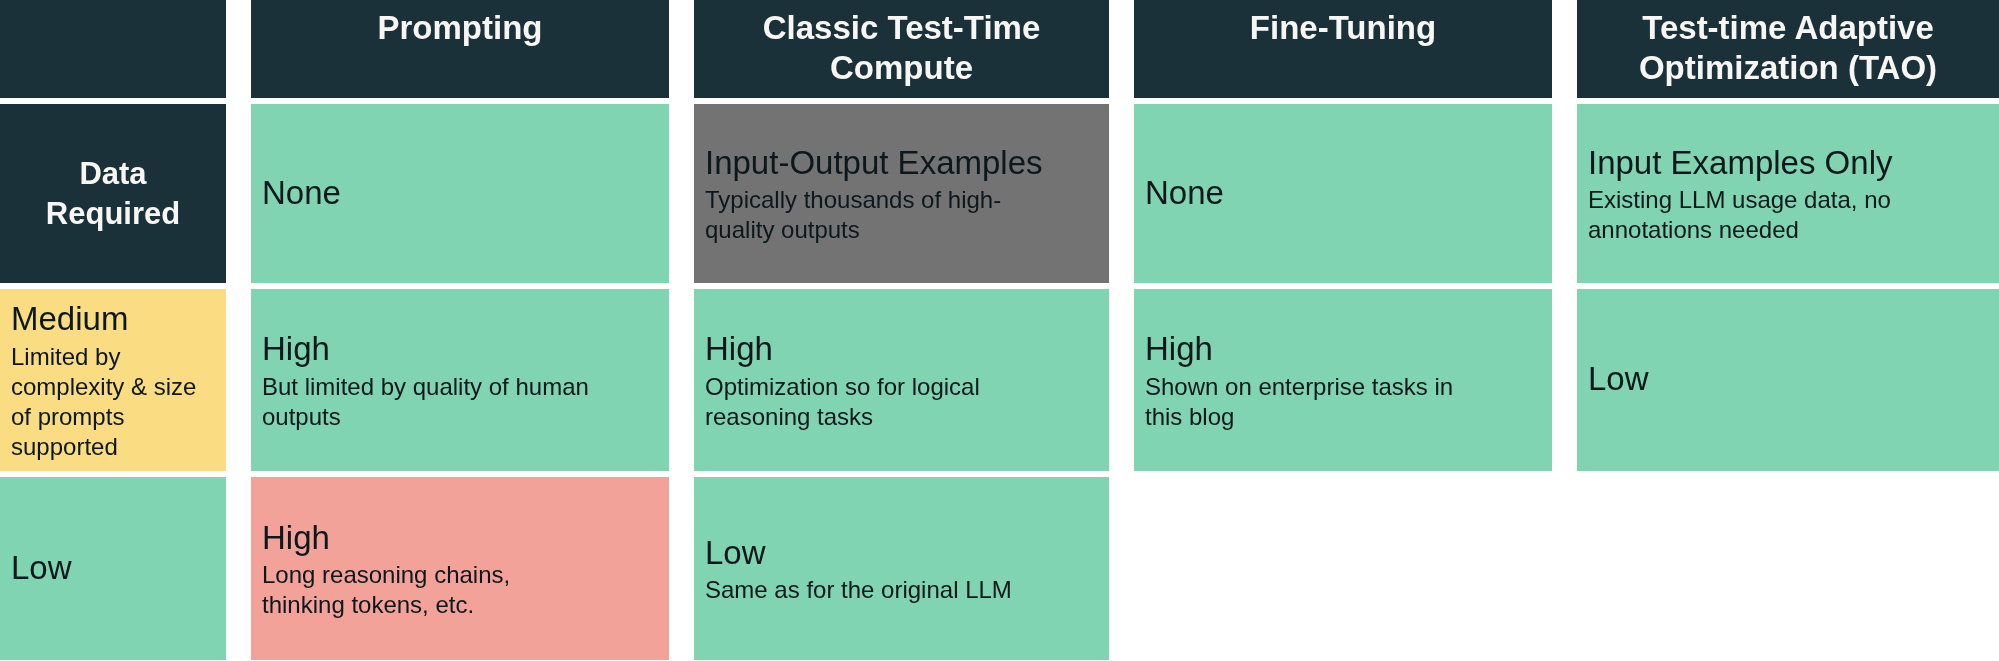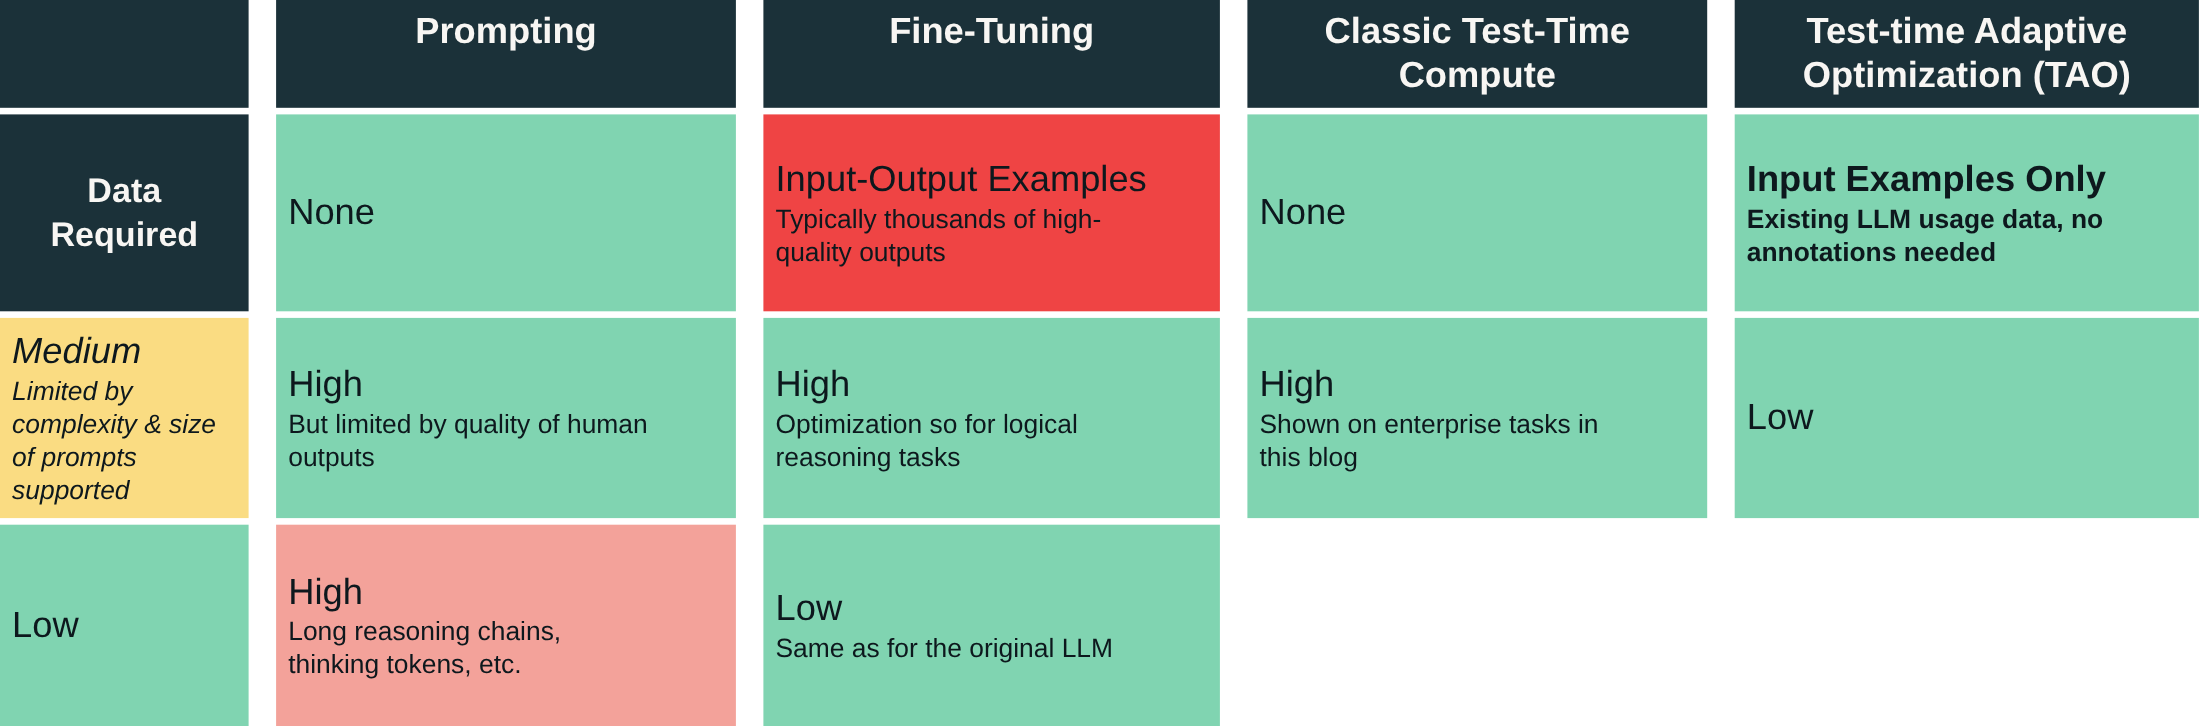--- a/index.html
+++ b/index.html
@@ -65,50 +65,50 @@
 </head>
 <body>
 
 <div class="grid">
 
   <div class="corner"></div>
   <div class="head">
     <span>Prompting</span>
   </div>
   <div class="head">
-    <span>Fine-Tuning</span>
+    <span>Classic Test-Time Compute</span>
   </div>
   <div class="head">
-    <span>Classic Test-Time Compute</span>
+    <span>Fine-Tuning</span>
   </div>
   <div class="head">
     <span>Test-time Adaptive Optimization (TAO)</span>
   </div>
 
   <div class="rowlabel">
     <span>Data Required</span>
   </div>
   <div class="cell" style="background: rgb(128, 212, 177);">
     <div class="cell-title">None</div>
     <div class="cell-note"></div>
   </div>
-  <div class="cell" style="background: #ef4444;">
+  <div class="cell" style="background: #737373;">
     <div class="cell-title">Input-Output Examples</div>
     <div class="cell-note">Typically thousands of high-quality outputs</div>
   </div>
   <div class="cell" style="background: rgb(128, 212, 177);">
     <div class="cell-title">None</div>
     <div class="cell-note"></div>
   </div>
-  <div class="cell" style="background: rgb(128, 212, 177); font-weight: bold;">
+  <div class="cell" style="background: rgb(128, 212, 177);">
     <div class="cell-title">Input Examples Only</div>
     <div class="cell-note">Existing LLM usage data, no annotations needed</div>
   </div>
 
-  <div class="cell" style="background: rgb(250, 220, 130); font-style: italic;">
+  <div class="cell" style="background: rgb(250, 220, 130);">
     <div class="cell-title">Medium</div>
     <div class="cell-note">Limited by complexity &amp; size of prompts supported</div>
   </div>
   <div class="cell" style="background: rgb(128, 212, 177);">
     <div class="cell-title">High</div>
     <div class="cell-note">But limited by quality of human outputs</div>
   </div>
   <div class="cell" style="background: rgb(128, 212, 177);">
     <div class="cell-title">High</div>
     <div class="cell-note">Optimization so for logical reasoning tasks</div>

